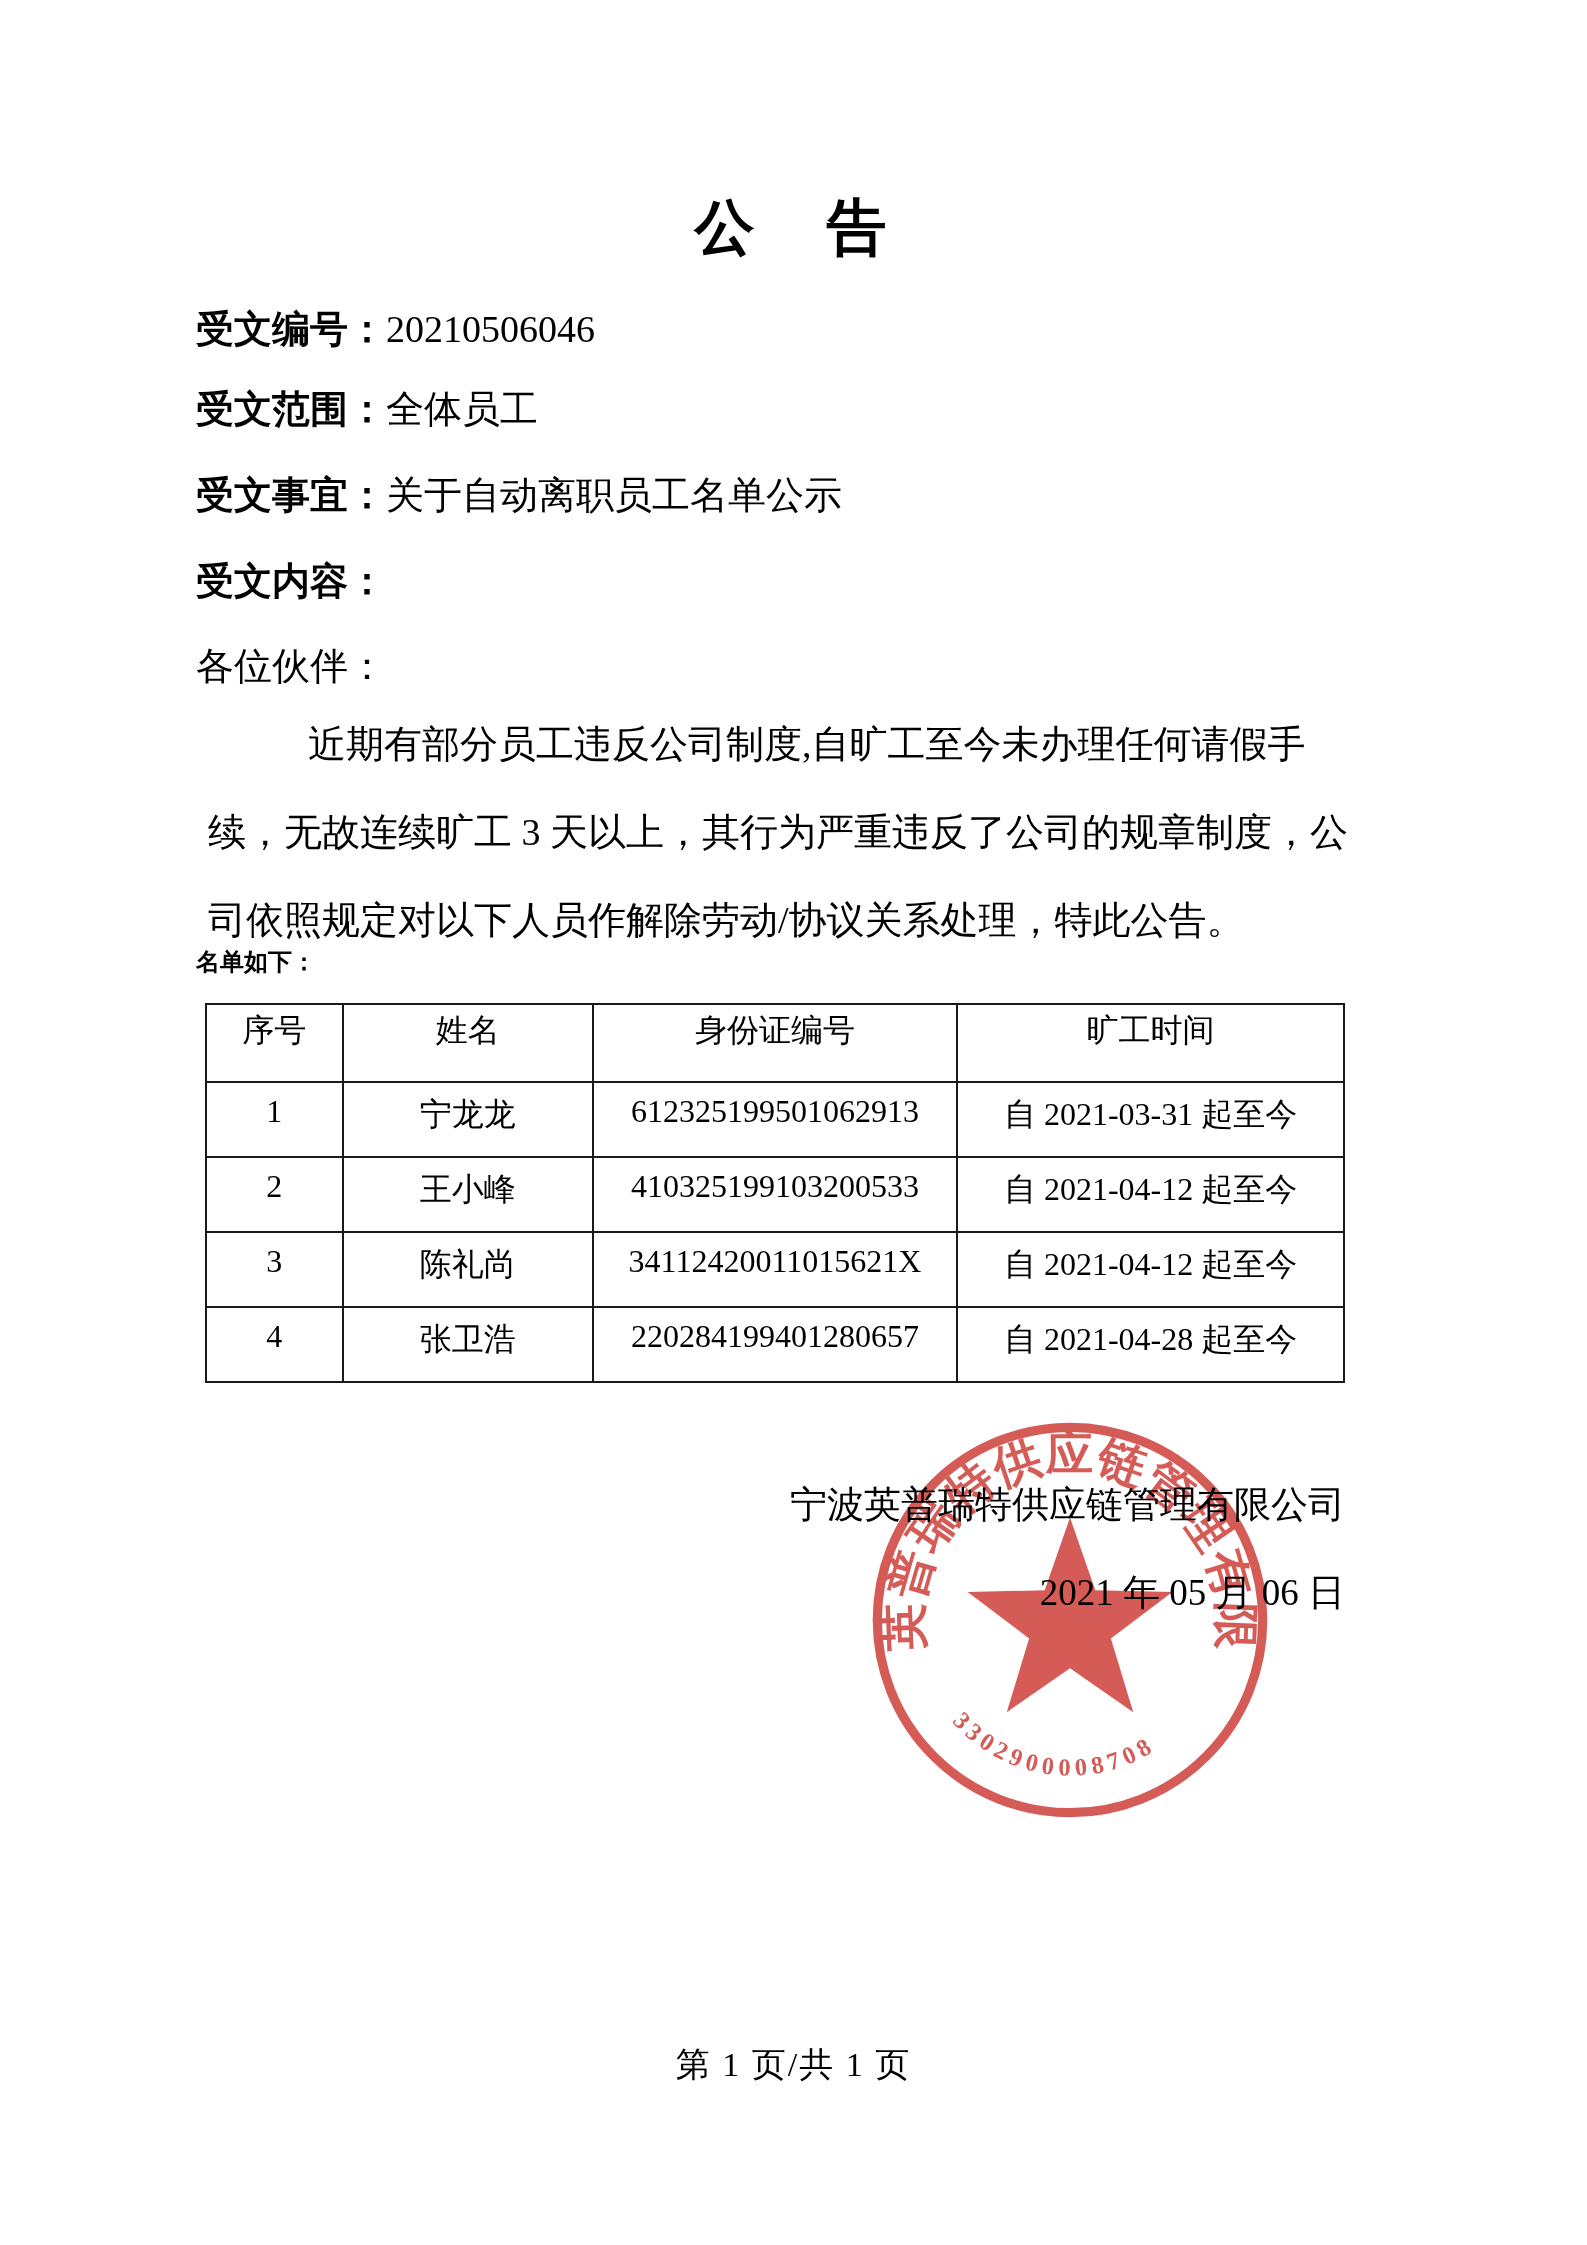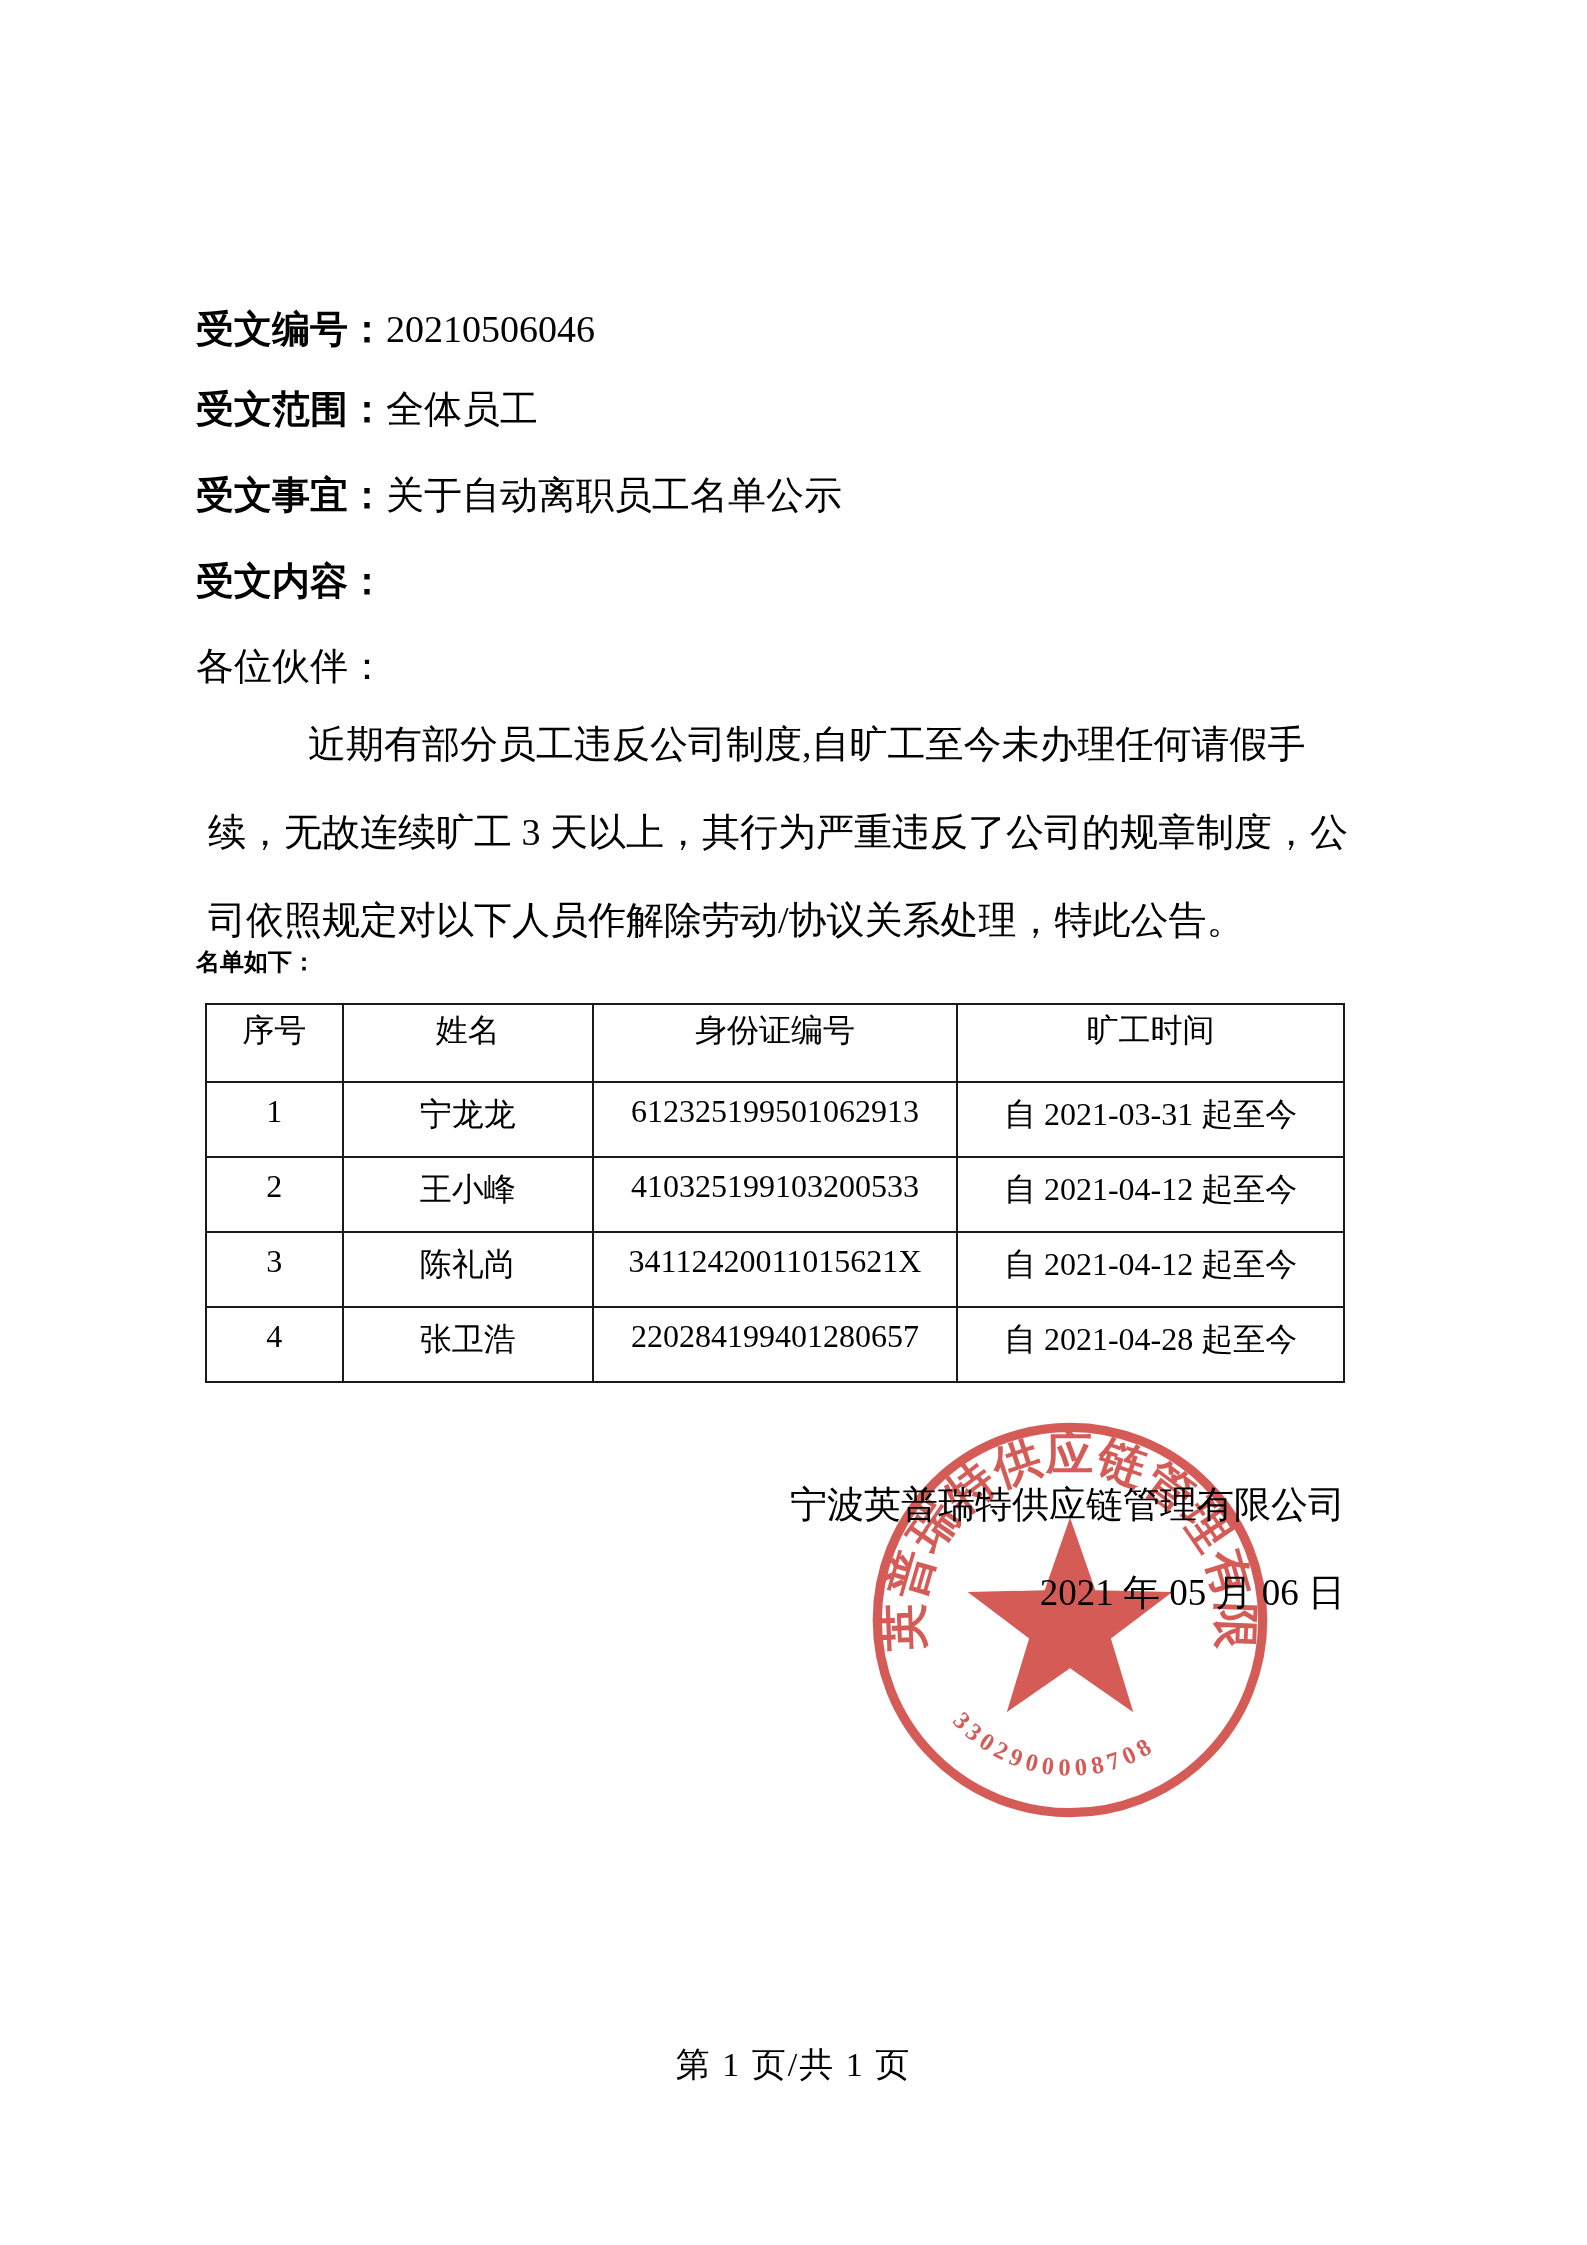--- a/index.html
+++ b/index.html
@@ -100,20 +100,21 @@
     text-align: center;
     font-size: 34px;
     letter-spacing: 2px;
   }
 </style>
 </head>
 <body>
 
 <div class="page">
 
+  <div class="doc-title">公　告</div>
 
   <div class="field-row f0">
     <span class="field-label">受文编号：</span><span class="field-value">20210506046</span>
   </div>
   <div class="field-row f1">
     <span class="field-label">受文范围：</span><span class="field-value">全体员工</span>
   </div>
   <div class="field-row f2">
     <span class="field-label">受文事宜：</span><span class="field-value">关于自动离职员工名单公示</span>
   </div>

